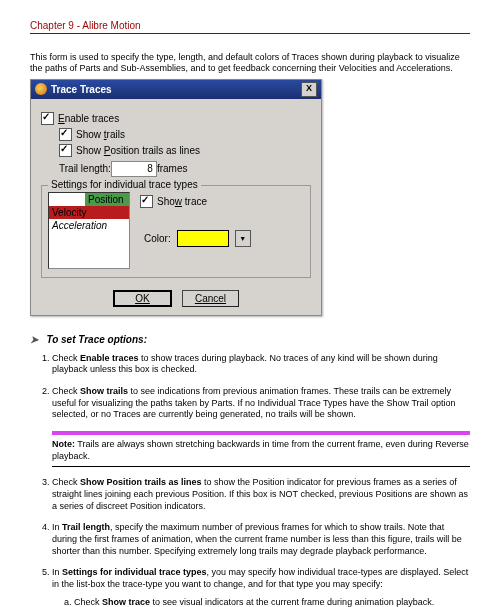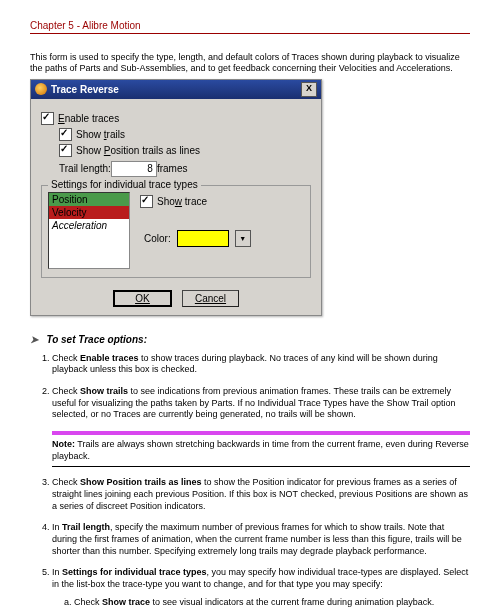--- a/index.html
+++ b/index.html
@@ -136,21 +136,21 @@
     background: #fff;
     border: 1px inset #888;
     font-size: 10px;
     overflow: hidden;
   }
   .listitem {
     padding: 0 3px;
     line-height: 13px;
     cursor: default;
   }
-  .listitem.pos { background: #4a9a4a; color: #000; }
+  .listitem.pos { background: #4a9a4a; color: #000; margin-left: 36px; }
   .listitem.vel { background: #b91c1c; color: #000; }
   .listitem.acc { color: #000; font-style: italic; }
   .fs-right {
     flex: 1;
   }
   .colorrow {
     display: flex;
     align-items: center;
     gap: 6px;
     font-size: 10px;
@@ -235,28 +235,28 @@
     font-size: 9px;
     line-height:1.3;
   }
   
   u.mnem { text-decoration: underline; }
 </style>
 </head>
 <body>
 
 <div class="page">
-  <div class="chapter-header">Chapter 5 - Alibre Motion</div>
+  <div class="chapter-header">Chapter 9 - Alibre Motion</div>
 
   <div class="intro">This form is used to specify the type, length, and default colors of Traces shown during playback to visualize the paths of Parts and Sub-Assemblies, and to get feedback concerning their Velocities and Accelerations.</div>
 
   <div class="dialog">
     <div class="titlebar">
       <span class="tb-icon"></span>
-      <span>Trace Reverse</span>
+      <span>Trace Traces</span>
       <span class="tb-close">X</span>
     </div>
     <div class="dialog-body">
 
       <div class="chk indent0">
         <span class="chkbox checked"></span>
         <span><u class="mnem">E</u><span>nable traces</span></span>
       </div>
 
       <div class="chk indent1">

